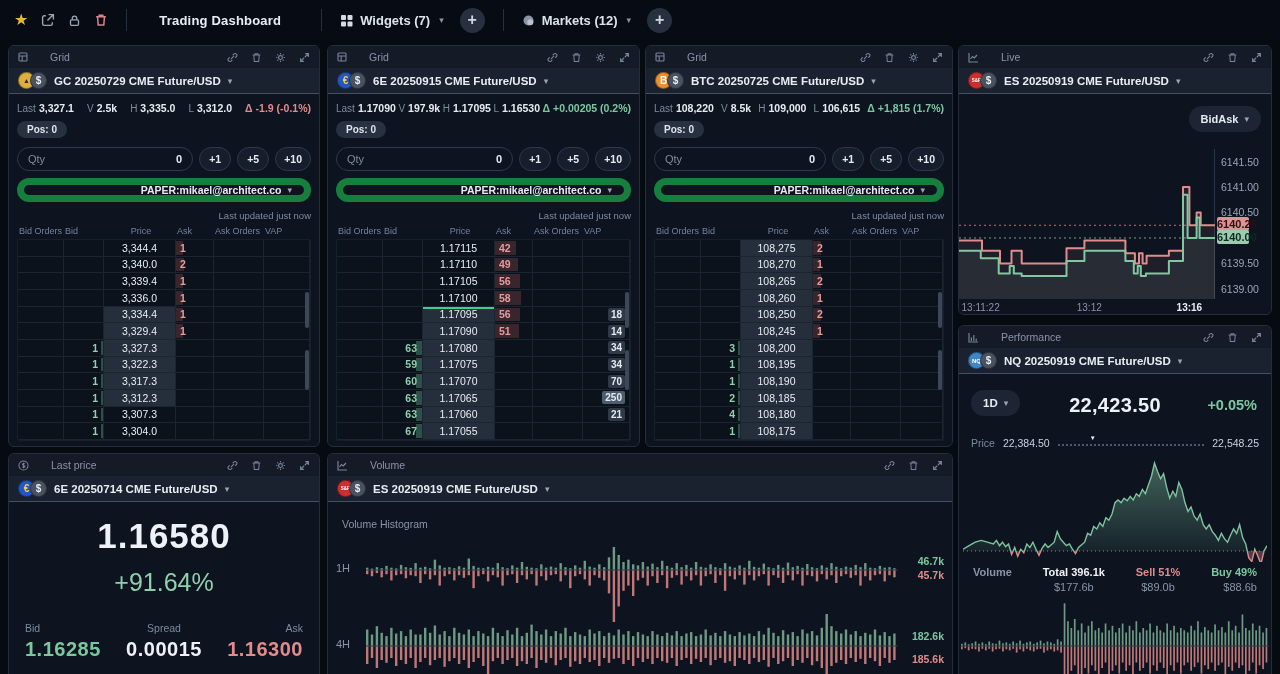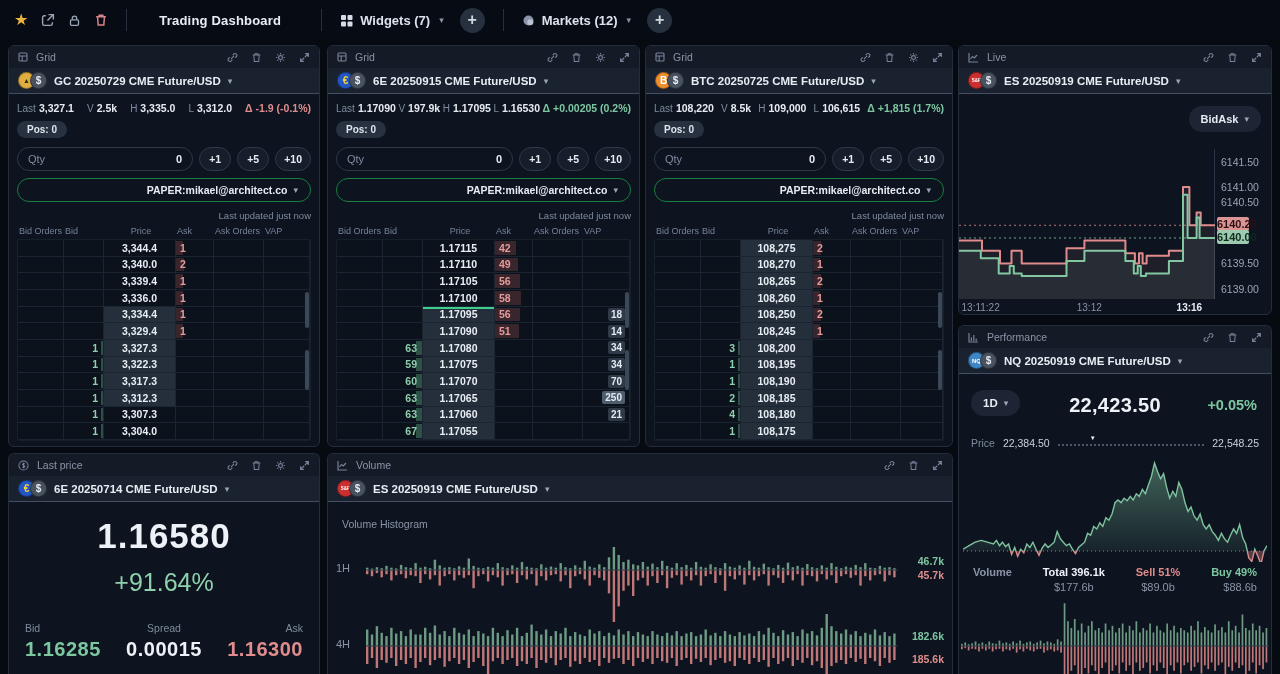--- a/index.html
+++ b/index.html
@@ -23,21 +23,21 @@
   .widget { position:absolute; background:#0d1420; border:1px solid #232d3c; border-radius:6px; overflow:hidden; }
   .w-grid1 { left:8px;   top:45px;  width:312px; height:402px; }
   .w-grid2 { left:327px; top:45px;  width:313px; height:402px; }
   .w-grid3 { left:645px; top:45px;  width:308px; height:402px; }
   .w-live  { left:958px; top:45px;  width:314px; height:270px; }
   .w-perf  { left:958px; top:325px; width:314px; height:349px; border-bottom:none; border-radius:6px 6px 0 0; }
   .w-last  { left:8px;   top:453px; width:312px; height:221px; border-bottom:none; border-radius:6px 6px 0 0; }
   .w-vol   { left:327px; top:453px; width:626px; height:221px; border-bottom:none; border-radius:6px 6px 0 0; }
 
   .titlebar { height:22px; background:#141b27; display:flex; align-items:center;
-    padding:0 9px; gap:8px; color:#8a94a6; font-size:10.5px; }
+    padding:0 9px; gap:22px; color:#8a94a6; font-size:10.5px; }
   .titlebar .t-label { flex:0 0 auto; }
   .titlebar .spacer { flex:1; }
   .titlebar .t-icons { display:flex; gap:13px; align-items:center; }
   .titlebar .t-icons .icon { color:#77839a; }
   .symbolrow { height:26px; background:#1a2230; border-bottom:1px solid #454f63;
     display:flex; align-items:center; padding:0 9px; gap:7px; }
   .coins { display:flex; align-items:center; }
   .coin { width:17px; height:17px; border-radius:50%; display:flex; align-items:center;
     justify-content:center; font-weight:bold; border:1px solid rgba(0,0,0,.35); }
   .coin.sub { margin-left:-5px; }
@@ -55,36 +55,36 @@
   .posbadge { margin-top:7px; align-self:flex-start; background:#273140; border-radius:10px;
     padding:3px 10px; font-size:10px; font-weight:bold; color:#dfe5ee; }
   .qtyrow { display:flex; gap:6px; margin-top:9px; }
   .qtyinput { flex:1; height:24px; border:1px solid #2e3948; border-radius:13px;
     display:flex; align-items:center; padding:0 10px; }
   .qtyinput .ph { color:#7e8a9c; font-size:11px; flex:1; }
   .qtyinput .val { color:#e6ebf2; font-size:11px; font-weight:bold; }
   .qtybtn { height:24px; min-width:32px; padding:0 8px; border:1px solid #2e3948; border-radius:13px;
     background:#161e2b; color:#e6ebf2; font-size:10.5px; font-weight:bold;
     display:flex; align-items:center; justify-content:center; }
-  .acctrow { margin-top:7px; height:24px; border:1px solid #15803d; border-radius:13px;
+  .acctrow { margin-top:7px; height:24px; border:7px solid #15803d; border-radius:13px;
     display:flex; align-items:center; justify-content:flex-end; padding:0 12px; gap:6px; }
   .acctrow .acct { font-size:10.5px; font-weight:bold; color:#e6ebf2; }
   .updated { margin-top:8px; text-align:right; font-size:9.5px; color:#7e8a9c; }
   .ob-head { display:grid; grid-template-columns:46px 40px 72px 38px 50px 1fr; margin-top:3px;
     font-size:9px; color:#76829a; padding:2px 2px 3px 2px; }
   .ob-head .c-price { text-align:center; }
   .ob-head .c-vap { text-align:left; }
   .ob-wrap { position:relative; flex:1; margin-bottom:6px; border:1px solid #23404455;
     background:#0c121c; border-radius:2px; overflow:hidden; }
   .ob-body { display:grid; grid-template-columns:46px 40px 72px 38px 50px 1fr; height:100%;
     grid-auto-rows:1fr; }
   .ob-cell { position:relative; border-right:1px solid #1b2532; border-bottom:1px solid #1b2532;
     font-size:10.5px; display:flex; align-items:center; overflow:hidden; }
   .ob-cell.c-bid { justify-content:flex-end; padding-right:5px; color:#8fd0ad; font-weight:bold; }
-  .ob-cell.c-price { justify-content:center; color:#e8edf4; font-weight:bold; }
+  .ob-cell.c-price { justify-content:center; color:#e8edf4; font-weight:normal; }
   .ob-cell.c-price.hl { background:rgba(137,164,187,.20); }
   .ob-cell.c-price.topline { box-shadow:inset 0 2px 0 #3ecf8e; }
   .ob-cell.c-ask { padding-left:4px; color:#e79a9a; font-weight:bold; }
   .ob-cell.c-vap { justify-content:flex-end; padding-right:4px; }
   .askdepth { position:absolute; left:0; top:1px; bottom:1px; background:rgba(217,110,110,.22); }
   .biddepth { position:absolute; right:0; top:1px; bottom:1px; background:rgba(110,200,150,.35); }
   .vapbox { background:rgba(150,176,198,.25); border-radius:2px; padding:0 3px; line-height:13px;
     color:#e3e9f1; font-weight:bold; font-size:10px; }
   .vapbox.big { background:rgba(160,186,208,.45); }
   .ob-scroll { position:absolute; right:1px; width:4px; border-radius:2px; background:#3c4759; }
@@ -843,21 +843,21 @@
           <path d="M0.0 91.5 L23.0 91.5 L23.0 101.7 L41.0 101.7 L41.0 114.4 L52.5 114.4 L52.5 101.7 L62.7 101.7 L62.7 114.4 L107.5 114.4 L107.5 99.2 L125.4 99.2 L125.4 91.5 L166.4 91.5 L166.4 104.2 L175.9 104.2 L175.9 114.4 L180.0 114.4 L180.0 104.2 L183.6 104.2 L183.6 114.4 L187.6 114.4 L187.6 106.8 L209.9 106.8 L209.9 101.7 L224.0 101.7 L224.0 38.1 L230.4 38.1 L230.4 76.3 L237.6 76.3 L237.6 63.6 L241.7 63.6 L241.7 76.3 L256.0 76.3 L256 150 L0 150 Z" fill="#e08c8c" opacity="0.09"></path>
           <line x1="0" y1="76.27118644068267" x2="256" y2="76.27118644068267" stroke="#e08c8c" stroke-width="1" stroke-dasharray="2 3" opacity="0.8"></line>
           <line x1="0" y1="88.98305084746312" x2="256" y2="88.98305084746312" stroke="#82c7a2" stroke-width="1" stroke-dasharray="2 3" opacity="0.8"></line>
           <path d="M0.0 91.5 L23.0 91.5 L23.0 101.7 L41.0 101.7 L41.0 114.4 L52.5 114.4 L52.5 101.7 L62.7 101.7 L62.7 114.4 L107.5 114.4 L107.5 99.2 L125.4 99.2 L125.4 91.5 L166.4 91.5 L166.4 104.2 L175.9 104.2 L175.9 114.4 L180.0 114.4 L180.0 104.2 L183.6 104.2 L183.6 114.4 L187.6 114.4 L187.6 106.8 L209.9 106.8 L209.9 101.7 L224.0 101.7 L224.0 38.1 L230.4 38.1 L230.4 76.3 L237.6 76.3 L237.6 63.6 L241.7 63.6 L241.7 76.3 L256.0 76.3 " fill="none" stroke="#e08c8c" stroke-width="2" stroke-linejoin="round"></path>
           <path d="M0.0 101.7 L21.8 101.7 L21.8 109.3 L39.7 109.3 L39.7 124.6 L50.7 124.6 L50.7 116.9 L54.8 116.9 L54.8 124.6 L62.7 124.6 L62.7 127.1 L107.5 127.1 L107.5 111.9 L125.4 111.9 L125.4 101.7 L166.4 101.7 L166.4 111.9 L174.8 111.9 L174.8 124.6 L178.7 124.6 L178.7 116.9 L181.8 116.9 L181.8 127.1 L186.9 127.1 L186.9 124.6 L209.9 124.6 L209.9 111.9 L224.0 111.9 L224.0 45.8 L228.6 45.8 L228.6 89.0 L237.6 89.0 L237.6 68.6 L240.6 68.6 L240.6 89.0 L256.0 89.0 " fill="none" stroke="#82c7a2" stroke-width="2" stroke-linejoin="round"></path>
         </svg>
       </div>
     <div id="live-ylabels">
         <div class="lv-ylab" style="top: 61.7119px;">6141.50</div>
         <div class="lv-ylab" style="top: 87.1356px;">6141.00</div>
-        <div class="lv-ylab" style="top: 102px;">6140.50</div>
+        <div class="lv-ylab" style="top: 112px;">6140.50</div>
         <div class="lv-ylab" style="top: 163.407px;">6139.50</div>
         <div class="lv-ylab" style="top: 188.831px;">6139.00</div>
         <div class="lv-badge ask" style="top: 123.271px;">6140.25</div>
         <div class="lv-badge bid" style="top: 135.983px;">6140.00</div>
       </div>
     <div class="lv-xlabs" id="live-xlabels">
         <span class="lv-xlab" style="left: 1%;">13:11:22</span>
         <span class="lv-xlab" style="left: 46%;">13:12</span>
         <span class="lv-xlab hot" style="left: 85%;">13:16</span>
       </div>

